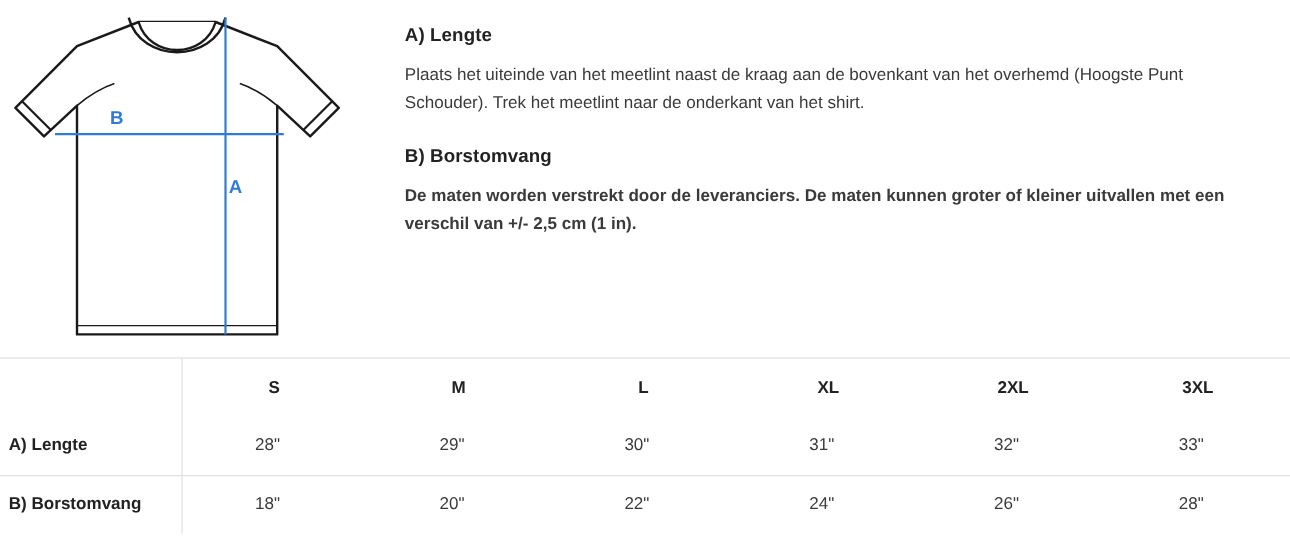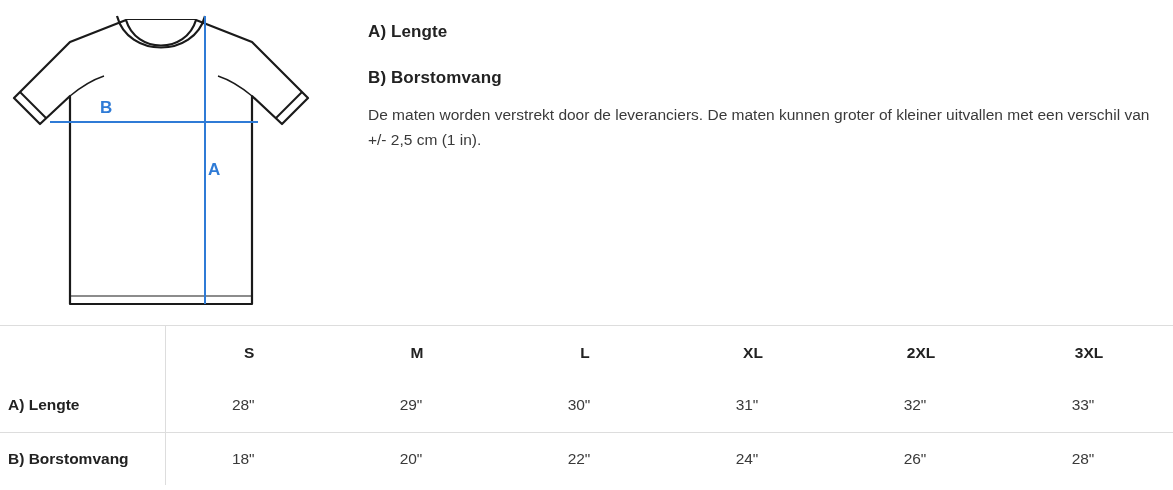--- a/index.html
+++ b/index.html
@@ -60,20 +60,21 @@
 
   .instructions p {
     font-size: 15.5px;
     line-height: 1.62;
     margin: 0 0 6px 0;
     color: #3a3a3a;
     max-width: 790px;
   }
 
   .instructions p.note {
+    font-weight: bold;
   }
 
   
   .table-wrap {
     position: absolute;
     left: 0;
     top: 325px;
     width: 1173px;
     border-top: 1px solid #dddddd;
     box-sizing: border-box;
@@ -176,20 +177,21 @@
         <line x1="205" y1="16" x2="205" y2="304" stroke="#2f7bd6" stroke-width="2"></line>
         <line x1="50" y1="122" x2="258" y2="122" stroke="#2f7bd6" stroke-width="2"></line>
 
         <text x="100" y="113" fill="#2f7bd6" font-family="Liberation Sans, sans-serif" font-size="17" font-weight="bold">B</text>
         <text x="208" y="175" fill="#2f7bd6" font-family="Liberation Sans, sans-serif" font-size="17" font-weight="bold">A</text>
       </svg>
     </div>
 
     <div class="instructions">
       <h3>A) Lengte</h3>
+      <p>Plaats het uiteinde van het meetlint naast de kraag aan de bovenkant van het overhemd (Hoogste Punt Schouder). Trek het meetlint naar de onderkant van het shirt.</p>
       <h3 class="second">B) Borstomvang</h3>
       <p class="note">De maten worden verstrekt door de leveranciers. De maten kunnen groter of kleiner uitvallen met een verschil van +/- 2,5 cm (1 in).</p>
     </div>
 
   </div>
 
   <div class="table-wrap">
     <table class="size-table">
       <thead>
         <tr>

